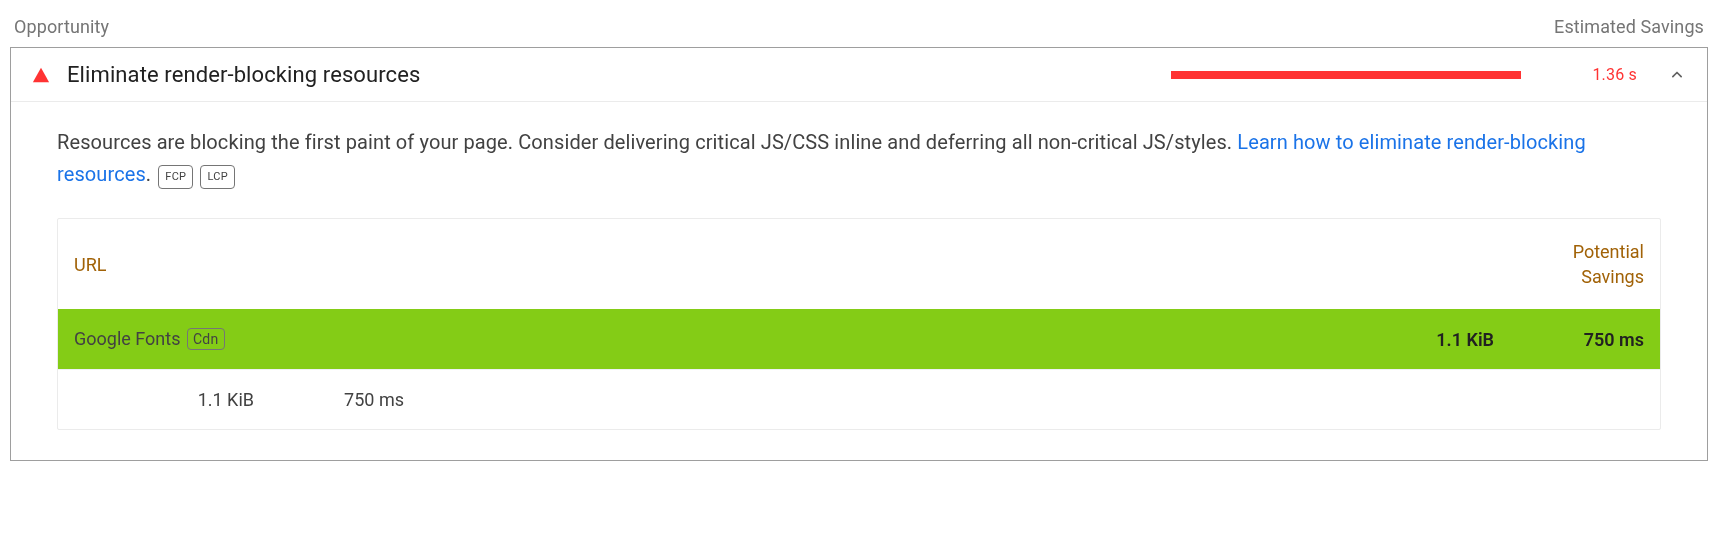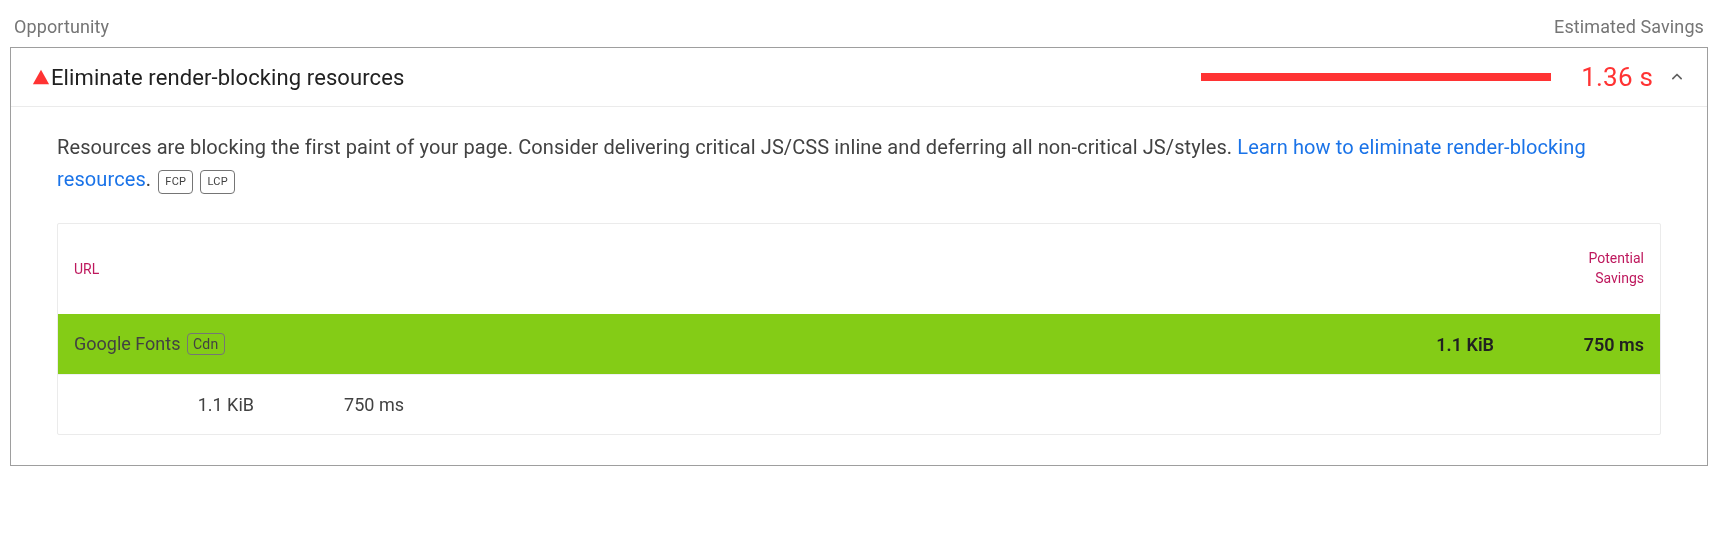--- a/index.html
+++ b/index.html
@@ -20,20 +20,21 @@
       letter-spacing: 0.1px;
     }
     .panel {
       border: 1px solid #9e9e9e;
       background: #fff;
     }
     .summary {
       display: flex;
       align-items: center;
       padding: 14px 20px 14px 20px;
+      gap: 16px;
       cursor: pointer;
     }
     .tri-icon {
       width: 20px;
       height: 20px;
       flex-shrink: 0;
       display: flex;
       align-items: center;
       justify-content: center;
     }
@@ -49,21 +50,21 @@
       height: 8px;
       display: flex;
       margin-right: 30px;
     }
     .bar-fill {
       height: 100%;
       background: #f33;
     }
     .savings-value {
       color: #f33;
-      font-size: 26px;
+      font-size: 16px;
       min-width: 70px;
       text-align: right;
       letter-spacing: 0.2px;
     }
     .chevron {
       margin-left: 14px;
       color: #616161;
       display: flex;
       align-items: center;
     }
@@ -100,22 +101,22 @@
       margin-top: 28px;
       border: 1px solid #ebebeb;
       border-radius: 2px;
     }
     .thead, .trow {
       display: flex;
       align-items: center;
       padding: 0 16px;
     }
     .thead {
-      color: #be185d;
-      font-size: 14px;
+      color: #a16207;
+      font-size: 18px;
       min-height: 90px;
     }
     .col-url { flex: 1; }
     .col-size { width: 180px; text-align: right; }
     .col-sav { width: 150px; text-align: right; }
     .thead .col-sav { line-height: 1.4; }
     .trow.group {
       background: #84cc16;
       min-height: 60px;
       font-size: 18px;

